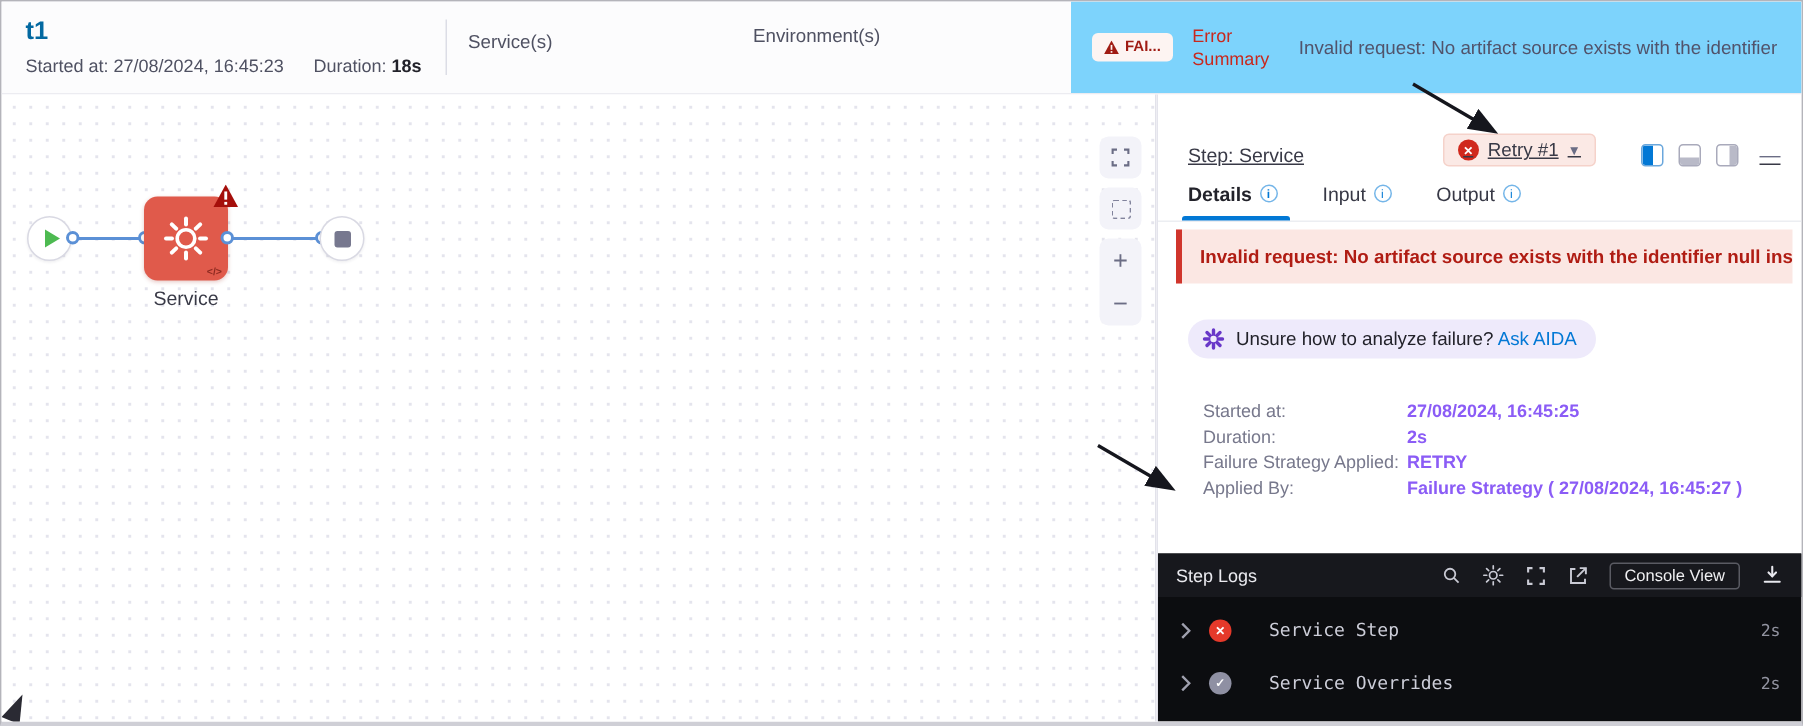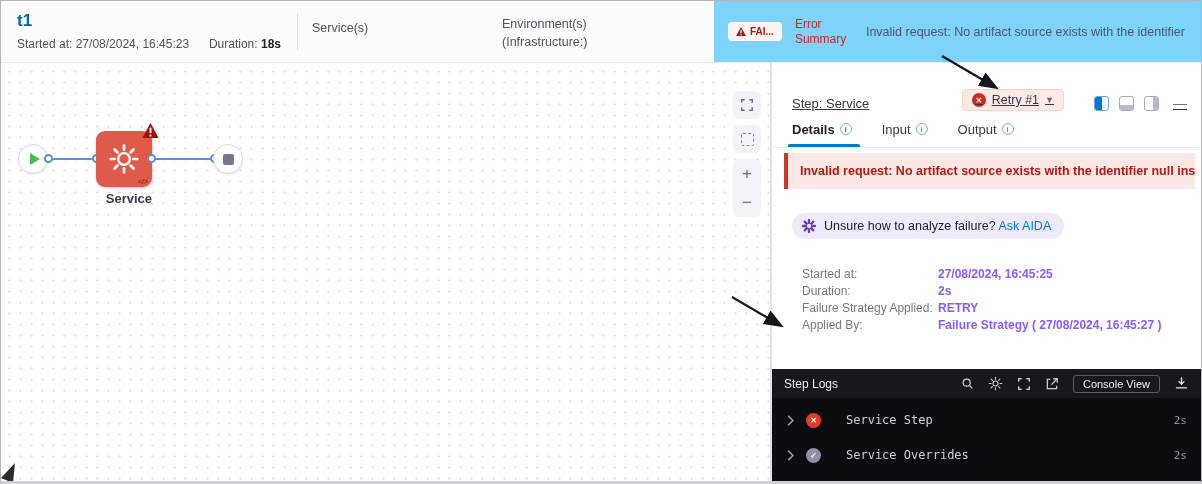--- a/index.html
+++ b/index.html
@@ -36,21 +36,21 @@
                  background:#fff; border:1px solid #d9d9e3; box-shadow:0 1px 2px rgba(40,41,61,.08);
                  display:flex; align-items:center; justify-content:center; }
   .play-tri { width:0; height:0; border-left:10px solid #4dba51; border-top:6px solid transparent;
               border-bottom:6px solid transparent; margin-left:3px; }
   .stop-sq { width:11px; height:11px; background:#77788f; border-radius:2px; }
   .svc-node { position:absolute; left:95px; top:68px; width:56px; height:56px; border-radius:9px;
               background:#e05a4b; box-shadow:0 1px 3px rgba(150,30,20,.25);
               display:flex; align-items:center; justify-content:center; }
   .svc-badge { position:absolute; top:-8px; right:-7px; }
   .svc-code { position:absolute; right:4px; bottom:2px; font-size:7px; color:rgba(90,14,8,.65); font-weight:700; }
-  .svc-label { position:absolute; left:95px; top:128px; width:56px; text-align:right; font-size:13px; color:#383946;font-weight:bold; }
+  .svc-label { position:absolute; left:95px; top:128px; width:56px; text-align:center; font-size:13px; color:#383946; }
 
   .ctrl-btn { position:absolute; left:732px; width:28px; height:28px; border-radius:6px; background:#f3f3f9;
               display:flex; align-items:center; justify-content:center; color:#6b6d85; }
   .marquee-inner { width:13px; height:13px; border:1.5px dashed #81839c; border-radius:2px; }
   .zoom-pill { position:absolute; left:732px; top:96px; width:28px; height:58px; border-radius:6px; background:#f3f3f9;
                display:flex; flex-direction:column; align-items:center; justify-content:space-around;
                font-size:17px; color:#6b6d85; }
   .zoom-pill span { line-height:1; cursor:default; }
 
   
@@ -117,21 +117,20 @@
       <div class="pipe-name">t1</div>
       <div class="hdr-sub">
         <span>Started at: 27/08/2024, 16:45:23</span>
         <span><span>Duration:</span> <b>18s</b></span>
       </div>
     </div>
     <div class="vdiv"></div>
     <div class="hdr-services">Service(s)</div>
     <div class="hdr-env">
       <div>Environment(s)</div>
-      <div>(Infrastructure:)</div>
     </div>
     <div class="hdr-error">
       <div class="fail-pill">
         <svg width="10" height="9" viewBox="0 0 12 11">
             <path d="M6 0 L12 11 L0 11 Z" fill="#9f1b13"></path>
             <rect x="5.3" y="3.6" width="1.4" height="4" fill="#fdf4f2"></rect>
             <rect x="5.3" y="8.6" width="1.4" height="1.4" fill="#fdf4f2"></rect>
           </svg>
         <span>FAI...</span>
       </div>

